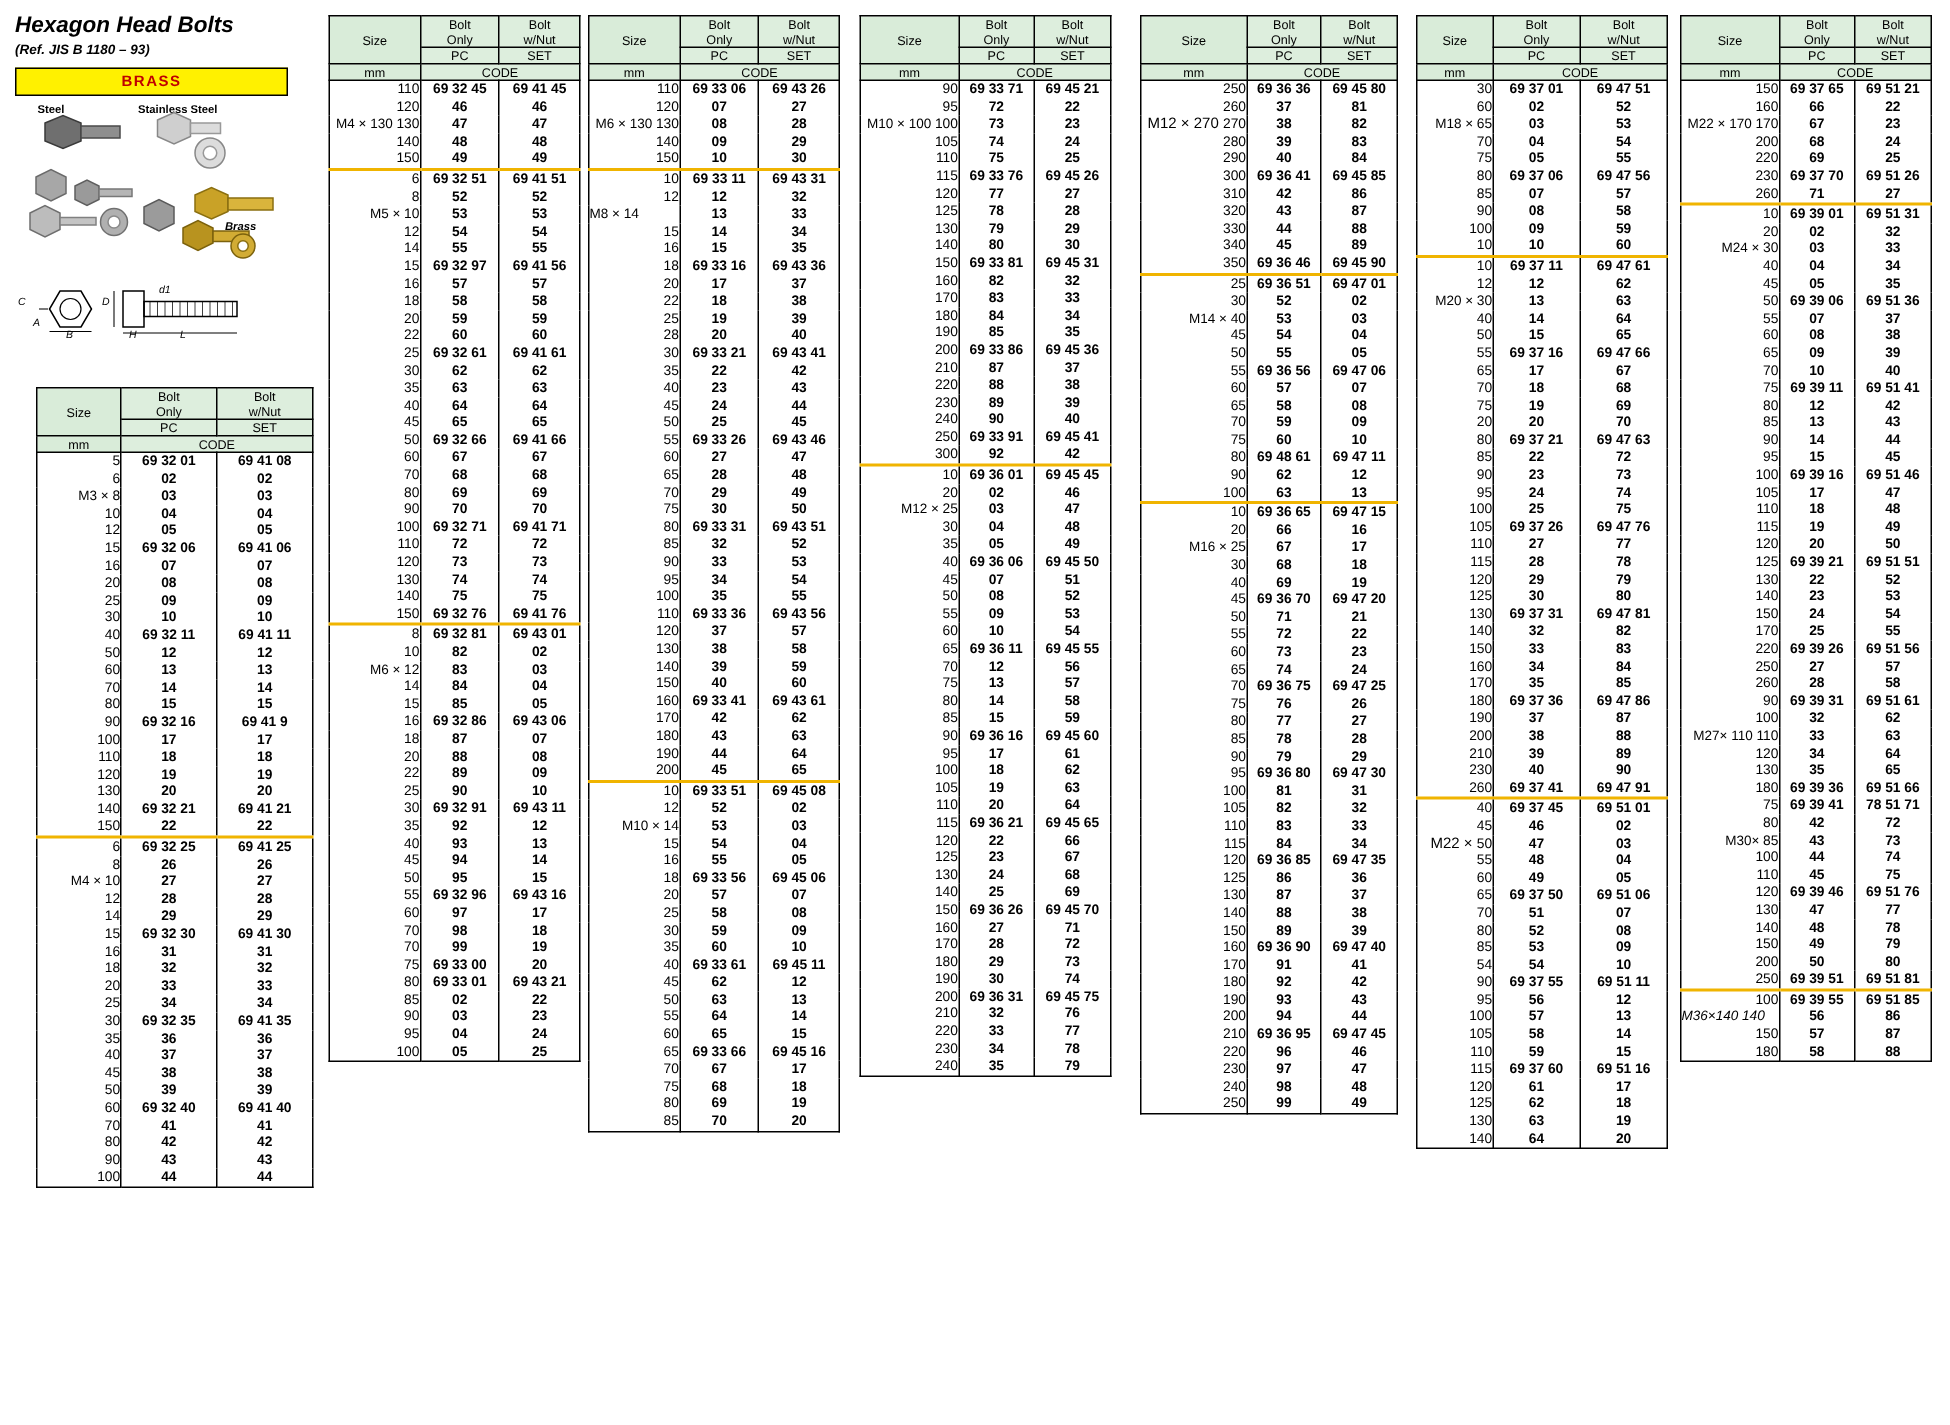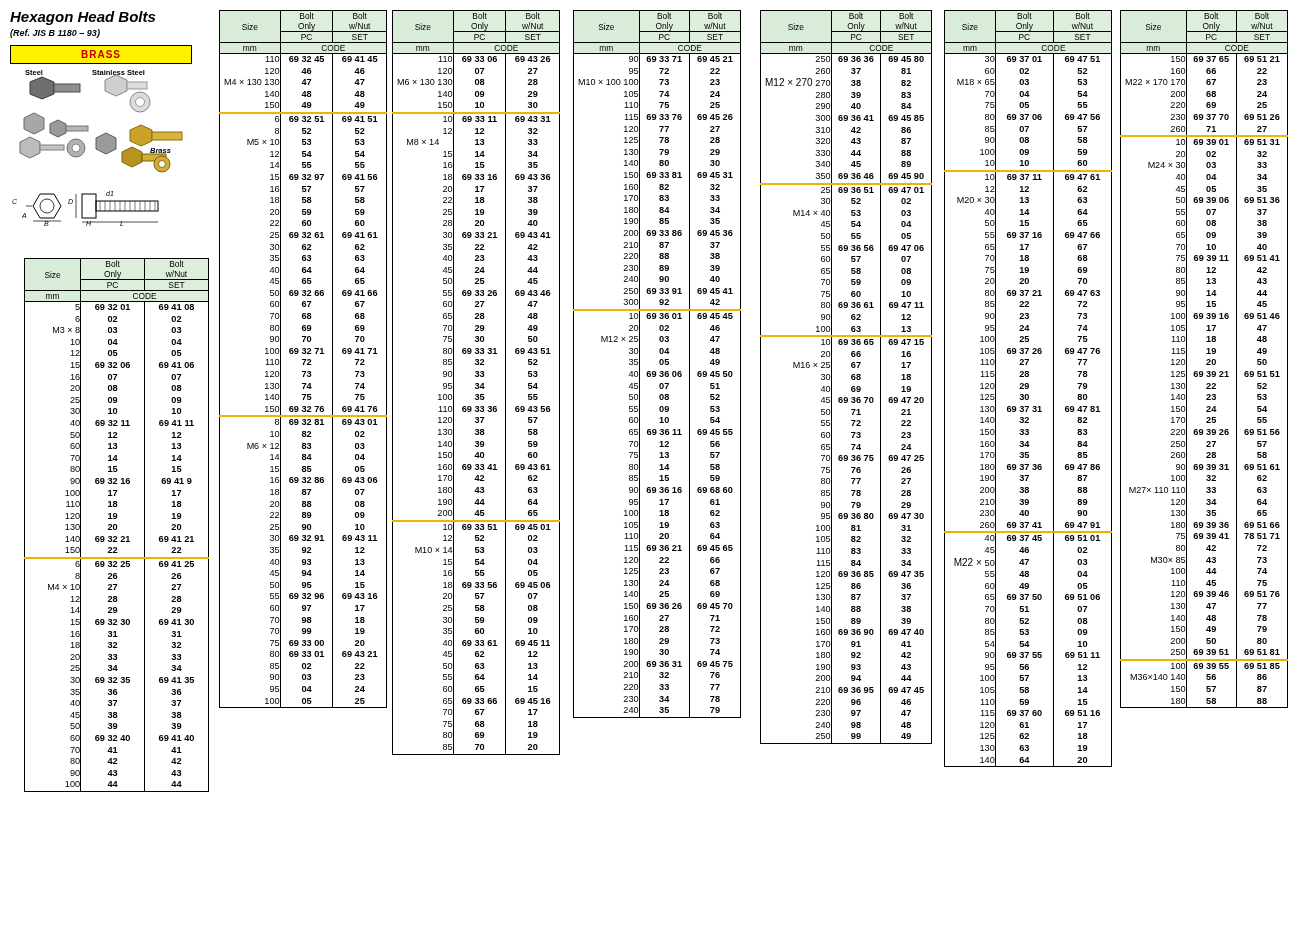--- a/index.html
+++ b/index.html
@@ -698,21 +698,21 @@
             <td class="sz sizelbl"><span style="display:inline-block;width:100%;text-align:right;padding-right:4px;"><span style="font-size:9px;"></span>10</span></td>
             <td class="code">69 33 11</td>
             <td class="code">69 43 31</td>
           </tr>
           <tr class="bodyrow">
             <td class="sz sizelbl"><span style="display:inline-block;width:100%;text-align:right;padding-right:4px;"><span style="font-size:9px;"></span>12</span></td>
             <td class="code">12</td>
             <td class="code">32</td>
           </tr>
           <tr class="bodyrow">
-            <td class="sz sizelbl"><span style="display:inline-block;width:100%;text-align:center;padding-right:4px;"><span style="font-size:9px;">M8 × </span>14</span></td>
+            <td class="sz sizelbl"><span style="display:inline-block;width:100%;text-align:left;padding-right:4px;"><span style="font-size:9px;">M8 × </span>14</span></td>
             <td class="code">13</td>
             <td class="code">33</td>
           </tr>
           <tr class="bodyrow">
             <td class="sz sizelbl"><span style="display:inline-block;width:100%;text-align:right;padding-right:4px;"><span style="font-size:9px;"></span>15</span></td>
             <td class="code">14</td>
             <td class="code">34</td>
           </tr>
           <tr class="bodyrow">
             <td class="sz sizelbl"><span style="display:inline-block;width:100%;text-align:right;padding-right:4px;"><span style="font-size:9px;"></span>16</span></td>
@@ -865,21 +865,21 @@
             <td class="code">64</td>
           </tr>
           <tr class="bodyrow grp-end">
             <td class="sz sizelbl"><span style="display:inline-block;width:100%;text-align:right;padding-right:4px;"><span style="font-size:9px;"></span>200</span></td>
             <td class="code">45</td>
             <td class="code">65</td>
           </tr>
           <tr class="bodyrow">
             <td class="sz sizelbl"><span style="display:inline-block;width:100%;text-align:right;padding-right:4px;"><span style="font-size:9px;"></span>10</span></td>
             <td class="code">69 33 51</td>
-            <td class="code">69 45 01</td>
+            <td class="code">69 45 08</td>
           </tr>
           <tr class="bodyrow">
             <td class="sz sizelbl"><span style="display:inline-block;width:100%;text-align:right;padding-right:4px;"><span style="font-size:9px;"></span>12</span></td>
             <td class="code">52</td>
             <td class="code">02</td>
           </tr>
           <tr class="bodyrow">
             <td class="sz sizelbl"><span style="display:inline-block;width:100%;text-align:right;padding-right:4px;"><span style="font-size:9px;">M10 × </span>14</span></td>
             <td class="code">53</td>
             <td class="code">03</td>
@@ -1169,21 +1169,21 @@
             <td class="code">58</td>
           </tr>
           <tr class="bodyrow">
             <td class="sz sizelbl"><span style="display:inline-block;width:100%;text-align:right;padding-right:4px;"><span style="font-size:9px;"></span>85</span></td>
             <td class="code">15</td>
             <td class="code">59</td>
           </tr>
           <tr class="bodyrow">
             <td class="sz sizelbl"><span style="display:inline-block;width:100%;text-align:right;padding-right:4px;"><span style="font-size:9px;"></span>90</span></td>
             <td class="code">69 36 16</td>
-            <td class="code">69 68 60</td>
+            <td class="code">69 45 60</td>
           </tr>
           <tr class="bodyrow">
             <td class="sz sizelbl"><span style="display:inline-block;width:100%;text-align:right;padding-right:4px;"><span style="font-size:9px;"></span>95</span></td>
             <td class="code">17</td>
             <td class="code">61</td>
           </tr>
           <tr class="bodyrow">
             <td class="sz sizelbl"><span style="display:inline-block;width:100%;text-align:right;padding-right:4px;"><span style="font-size:9px;"></span>100</span></td>
             <td class="code">18</td>
             <td class="code">62</td>
@@ -1392,21 +1392,21 @@
             <td class="code">59</td>
             <td class="code">09</td>
           </tr>
           <tr class="bodyrow">
             <td class="sz sizelbl"><span style="display:inline-block;width:100%;text-align:right;padding-right:4px;"><span style="font-size:9px;"></span>75</span></td>
             <td class="code">60</td>
             <td class="code">10</td>
           </tr>
           <tr class="bodyrow">
             <td class="sz sizelbl"><span style="display:inline-block;width:100%;text-align:right;padding-right:4px;"><span style="font-size:9px;"></span>80</span></td>
-            <td class="code">69 36 61</td>
+            <td class="code">69 48 61</td>
             <td class="code">69 47 11</td>
           </tr>
           <tr class="bodyrow">
             <td class="sz sizelbl"><span style="display:inline-block;width:100%;text-align:right;padding-right:4px;"><span style="font-size:9px;"></span>90</span></td>
             <td class="code">62</td>
             <td class="code">12</td>
           </tr>
           <tr class="bodyrow">
             <td class="sz sizelbl"><span style="display:inline-block;width:100%;text-align:right;padding-right:4px;"><span style="font-size:9px;"></span>100</span></td>
             <td class="code">63</td>
@@ -2189,21 +2189,21 @@
             <td class="sz sizelbl"><span style="display:inline-block;width:100%;text-align:right;padding-right:4px;"><span style="font-size:9px;"></span>250</span></td>
             <td class="code">69 39 51</td>
             <td class="code">69 51 81</td>
           </tr>
           <tr class="bodyrow">
             <td class="sz sizelbl"><span style="display:inline-block;width:100%;text-align:right;padding-right:4px;"><span style="font-size:9px;"></span>100</span></td>
             <td class="code">69 39 55</td>
             <td class="code">69 51 85</td>
           </tr>
           <tr class="bodyrow">
-            <td class="sz sizelbl"><span style="display:inline-block;width:100%;text-align:right;padding-right:4px;"><span style="font-size:9px;">M36×140 </span>140</span></td>
+            <td class="sz sizelbl"><span style="display:inline-block;width:100%;text-align:left;padding-right:4px;font-style:italic;"><span style="font-size:9px;">M36×140 </span>140</span></td>
             <td class="code">56</td>
             <td class="code">86</td>
           </tr>
           <tr class="bodyrow">
             <td class="sz sizelbl"><span style="display:inline-block;width:100%;text-align:right;padding-right:4px;"><span style="font-size:9px;"></span>150</span></td>
             <td class="code">57</td>
             <td class="code">87</td>
           </tr>
           <tr class="bodyrow bot">
             <td class="sz sizelbl"><span style="display:inline-block;width:100%;text-align:right;padding-right:4px;"><span style="font-size:9px;"></span>180</span></td>

